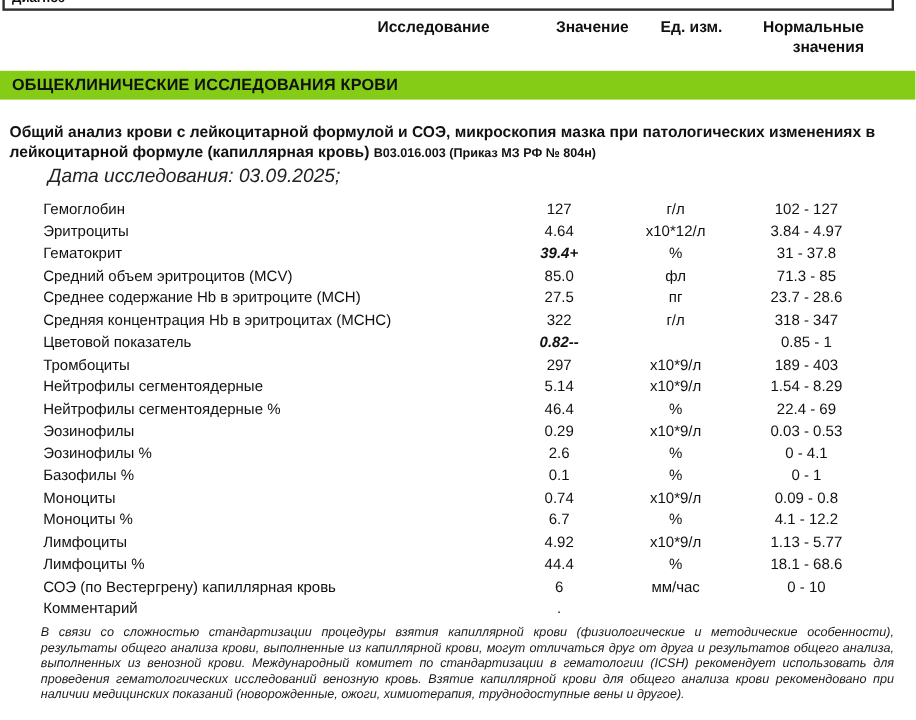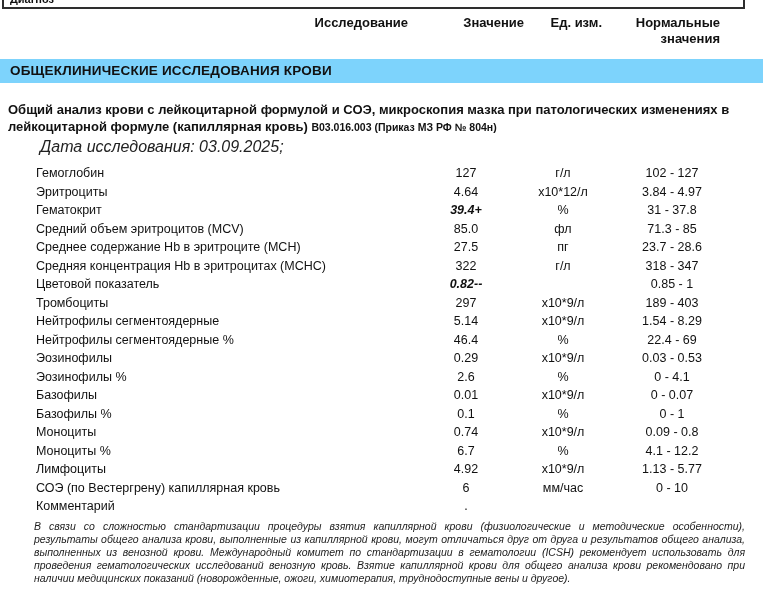--- a/index.html
+++ b/index.html
@@ -30,21 +30,21 @@
   }
   col.c-name   { width: 400px; }
   col.c-value  { width: 116px; }
   col.c-unit   { width: 78px;  }
   col.c-normal { width: 140px; }
   .cols-table th.h-normal { padding: 0 22px; }
 
   
   .section-bar {
     margin-top: 12px; height: 24px; line-height: 24px;
-    background: #7dd3fc; font-size: 13.5px; font-weight: bold;
+    background: #84cc16; font-size: 13.5px; font-weight: bold;
     padding-left: 10px; letter-spacing: .2px;
   }
 
   
   .test-title {
     margin: 18px 10px 0 8px; font-size: 13px; font-weight: bold; line-height: 17px;
   }
   .test-code { font-size: 10.5px; font-weight: bold; }
   .date-line {
     margin: 2px 0 0 40px; font-size: 16px; font-style: italic; color: #222;
@@ -187,26 +187,20 @@
     <td class="norm">0.03 - 0.53</td>
   </tr>
 
   <tr>
     <td class="name">Эозинофилы %</td>
     <td class="val">2.6</td>
     <td class="unit">%</td>
     <td class="norm">0 - 4.1</td>
   </tr>
 
-  <tr>
-    <td class="name">Базофилы</td>
-    <td class="val">0.01</td>
-    <td class="unit">х10*9/л</td>
-    <td class="norm">0 - 0.07</td>
-  </tr>
 
   <tr>
     <td class="name">Базофилы %</td>
     <td class="val">0.1</td>
     <td class="unit">%</td>
     <td class="norm">0 - 1</td>
   </tr>
 
   <tr>
     <td class="name">Моноциты</td>
@@ -222,20 +216,26 @@
     <td class="norm">4.1 - 12.2</td>
   </tr>
 
   <tr>
     <td class="name">Лимфоциты</td>
     <td class="val">4.92</td>
     <td class="unit">х10*9/л</td>
     <td class="norm">1.13 - 5.77</td>
   </tr>
 
+  <tr>
+    <td class="name">Лимфоциты %</td>
+    <td class="val">44.4</td>
+    <td class="unit">%</td>
+    <td class="norm">18.1 - 68.6</td>
+  </tr>
 
   <tr>
     <td class="name">СОЭ (по Вестергрену) капиллярная кровь</td>
     <td class="val">6</td>
     <td class="unit">мм/час</td>
     <td class="norm">0 - 10</td>
   </tr>
 
   <tr>
     <td class="name">Комментарий</td>

